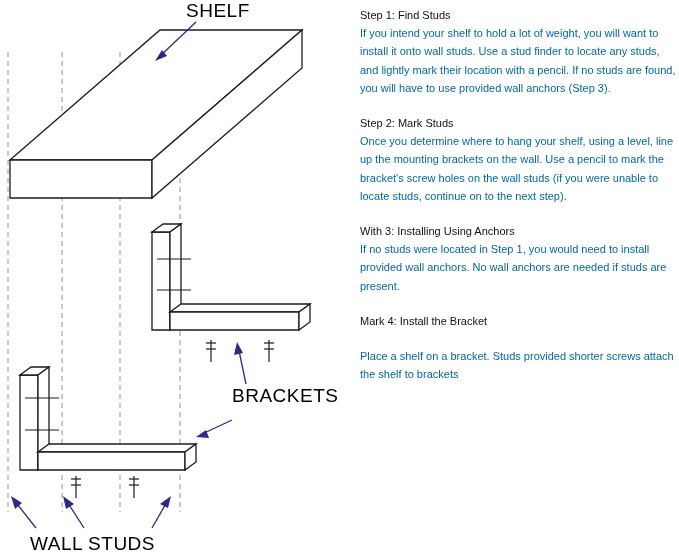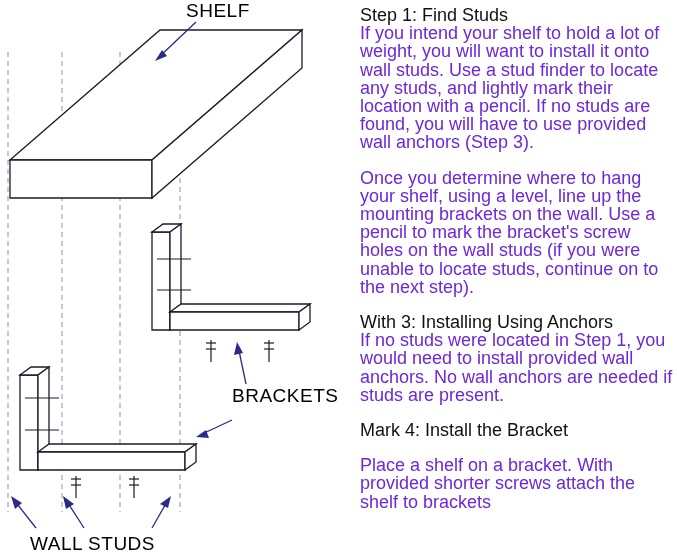--- a/index.html
+++ b/index.html
@@ -49,28 +49,28 @@
     position: absolute;
     left: 360px;
     top: 6px;
     width: 316px;
     height: 544px;
   }
   .step {
     margin-bottom: 17px;
   }
   .step-title {
-    font-size: 18px;
+    font-size: 11px;
     line-height: 18.2px;
     color: #111111;
   }
   .step-body {
-    font-size: 18px;
+    font-size: 11px;
     line-height: 18.2px;
-    color: #6d28d9;
+    color: #0369a1;
   }
 </style>
 </head>
 <body>
 
 <div id="page">
 
   <div id="diagram">
     <svg width="352" height="556" viewBox="0 0 352 556" xmlns="http://www.w3.org/2000/svg">
 
@@ -167,30 +167,31 @@
   </div>
 
   <div id="instructions">
 
     <div class="step">
       <div class="step-title">Step 1: Find Studs</div>
       <div class="step-body">If you intend your shelf to hold a lot of weight, you will want to install it onto wall studs. Use a stud finder to locate any studs, and lightly mark their location with a pencil. If no studs are found, you will have to use provided wall anchors (Step 3).</div>
     </div>
 
     <div class="step">
+      <div class="step-title">Step 2: Mark Studs</div>
       <div class="step-body">Once you determine where to hang your shelf, using a level, line up the mounting brackets on the wall. Use a pencil to mark the bracket's screw holes on the wall studs (if you were unable to locate studs, continue on to the next step).</div>
     </div>
 
     <div class="step">
       <div class="step-title">With 3: Installing Using Anchors</div>
       <div class="step-body">If no studs were located in Step 1, you would need to install provided wall anchors. No wall anchors are needed if studs are present.</div>
     </div>
 
     <div class="step">
       <div class="step-title">Mark 4: Install the Bracket</div>
     </div>
 
     <div class="step">
-      <div class="step-body">Place a shelf on a bracket. With provided shorter screws attach the shelf to brackets</div>
+      <div class="step-body">Place a shelf on a bracket. Studs provided shorter screws attach the shelf to brackets</div>
     </div>
 
   </div>
 </div>
 
 </body></html>

